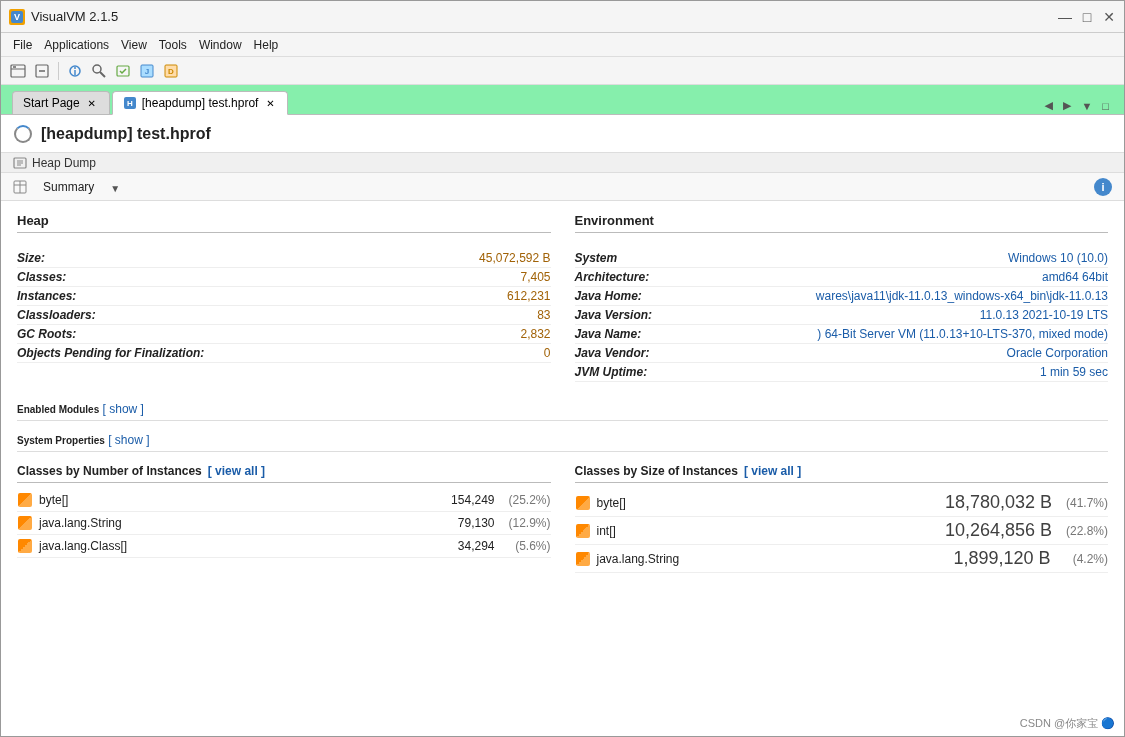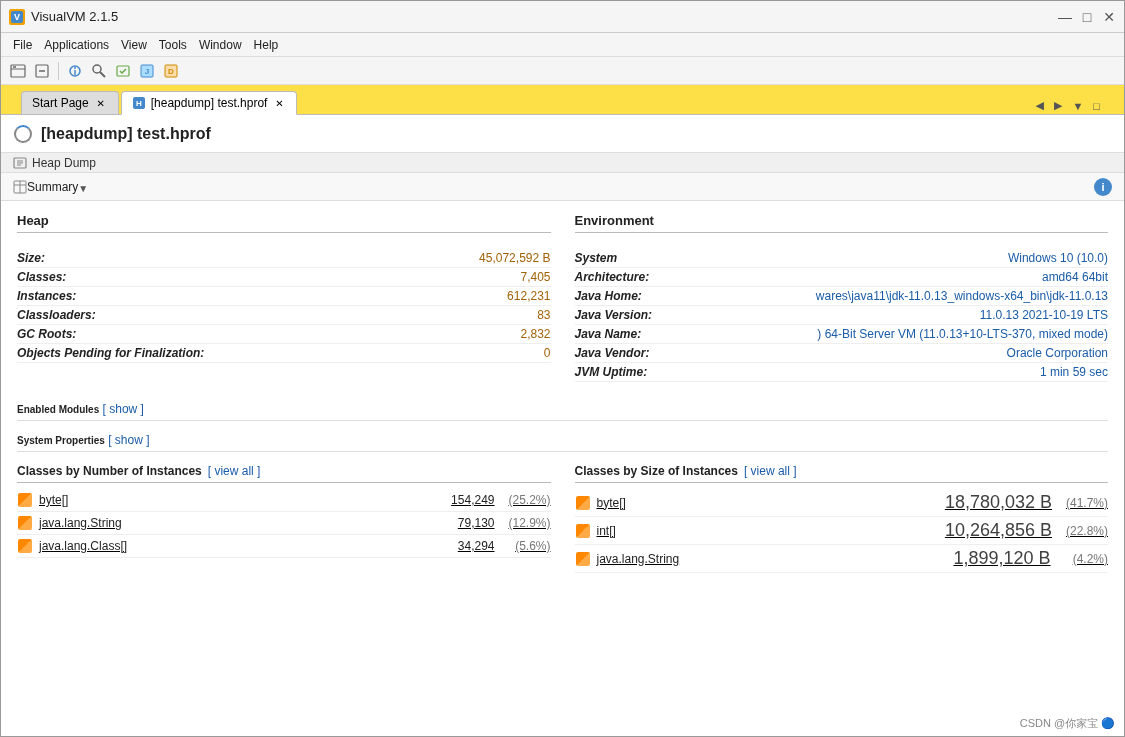--- a/index.html
+++ b/index.html
@@ -61,25 +61,25 @@
     .toolbar-btn {
       width: 22px; height: 22px;
       background: none; border: 1px solid transparent;
       cursor: pointer; border-radius: 2px;
       display: flex; align-items: center; justify-content: center;
       font-size: 14px;
     }
     .toolbar-separator { width: 1px; height: 18px; background: #ccc; margin: 0 3px; }
     
     .tab-bar {
-      background: #fde047;
+      background: #86efac;
       border-bottom: 1px solid #bbb;
       display: flex;
       align-items: flex-end;
-      padding: 0 20px;
+      padding: 0 11px;
       padding-top: 4px;
       height: 30px;
       text-align: center;
     }
     .tab {
       display: flex; align-items: center;
       padding: 4px 10px;
       border: 1px solid #bbb;
       border-bottom: none;
       border-radius: 4px 4px 0 0;
@@ -144,21 +144,21 @@
     
     .summary-bar {
       background: #f8f8f8;
       border-bottom: 1px solid #ddd;
       padding: 4px 12px;
       display: flex;
       align-items: center;
       justify-content: space-between;
       height: 28px;
     }
-    .summary-left { display: flex; align-items: flex-end; gap: 0; }
+    .summary-left { display: flex; align-items: flex-end; gap: 16px; }
     .summary-label { font-size: 12px; color: #222; }
     .summary-dropdown { font-size: 10px; color: #555; }
     .info-icon {
       width: 18px; height: 18px;
       background: #4488cc;
       border-radius: 50%;
       color: white;
       font-size: 11px;
       display: flex; align-items: center; justify-content: center;
       font-weight: bold;
@@ -225,29 +225,28 @@
       border-bottom: 1px solid #bbb;
       padding-bottom: 4px;
       margin-bottom: 6px;
       display: flex;
       gap: 6px;
       align-items: baseline;
     }
     .classes-link {
       color: #1a5ca8;
       cursor: pointer;
-      font-weight: normal;
+      font-weight: bold;
     }
     .class-row {
       display: flex;
       align-items: center;
       padding: 3px 0;
       border-bottom: 1px solid #eee;
       gap: 6px;
-      text-decoration: underline;
     }
     .class-icon {
       width: 16px; height: 16px;
       min-width: 16px;
       display: flex; align-items: center; justify-content: center;
     }
     .orange-square {
       width: 14px; height: 14px;
       background: linear-gradient(135deg, #ff8800 50%, #ffaa44 50%);
       border-radius: 2px;

